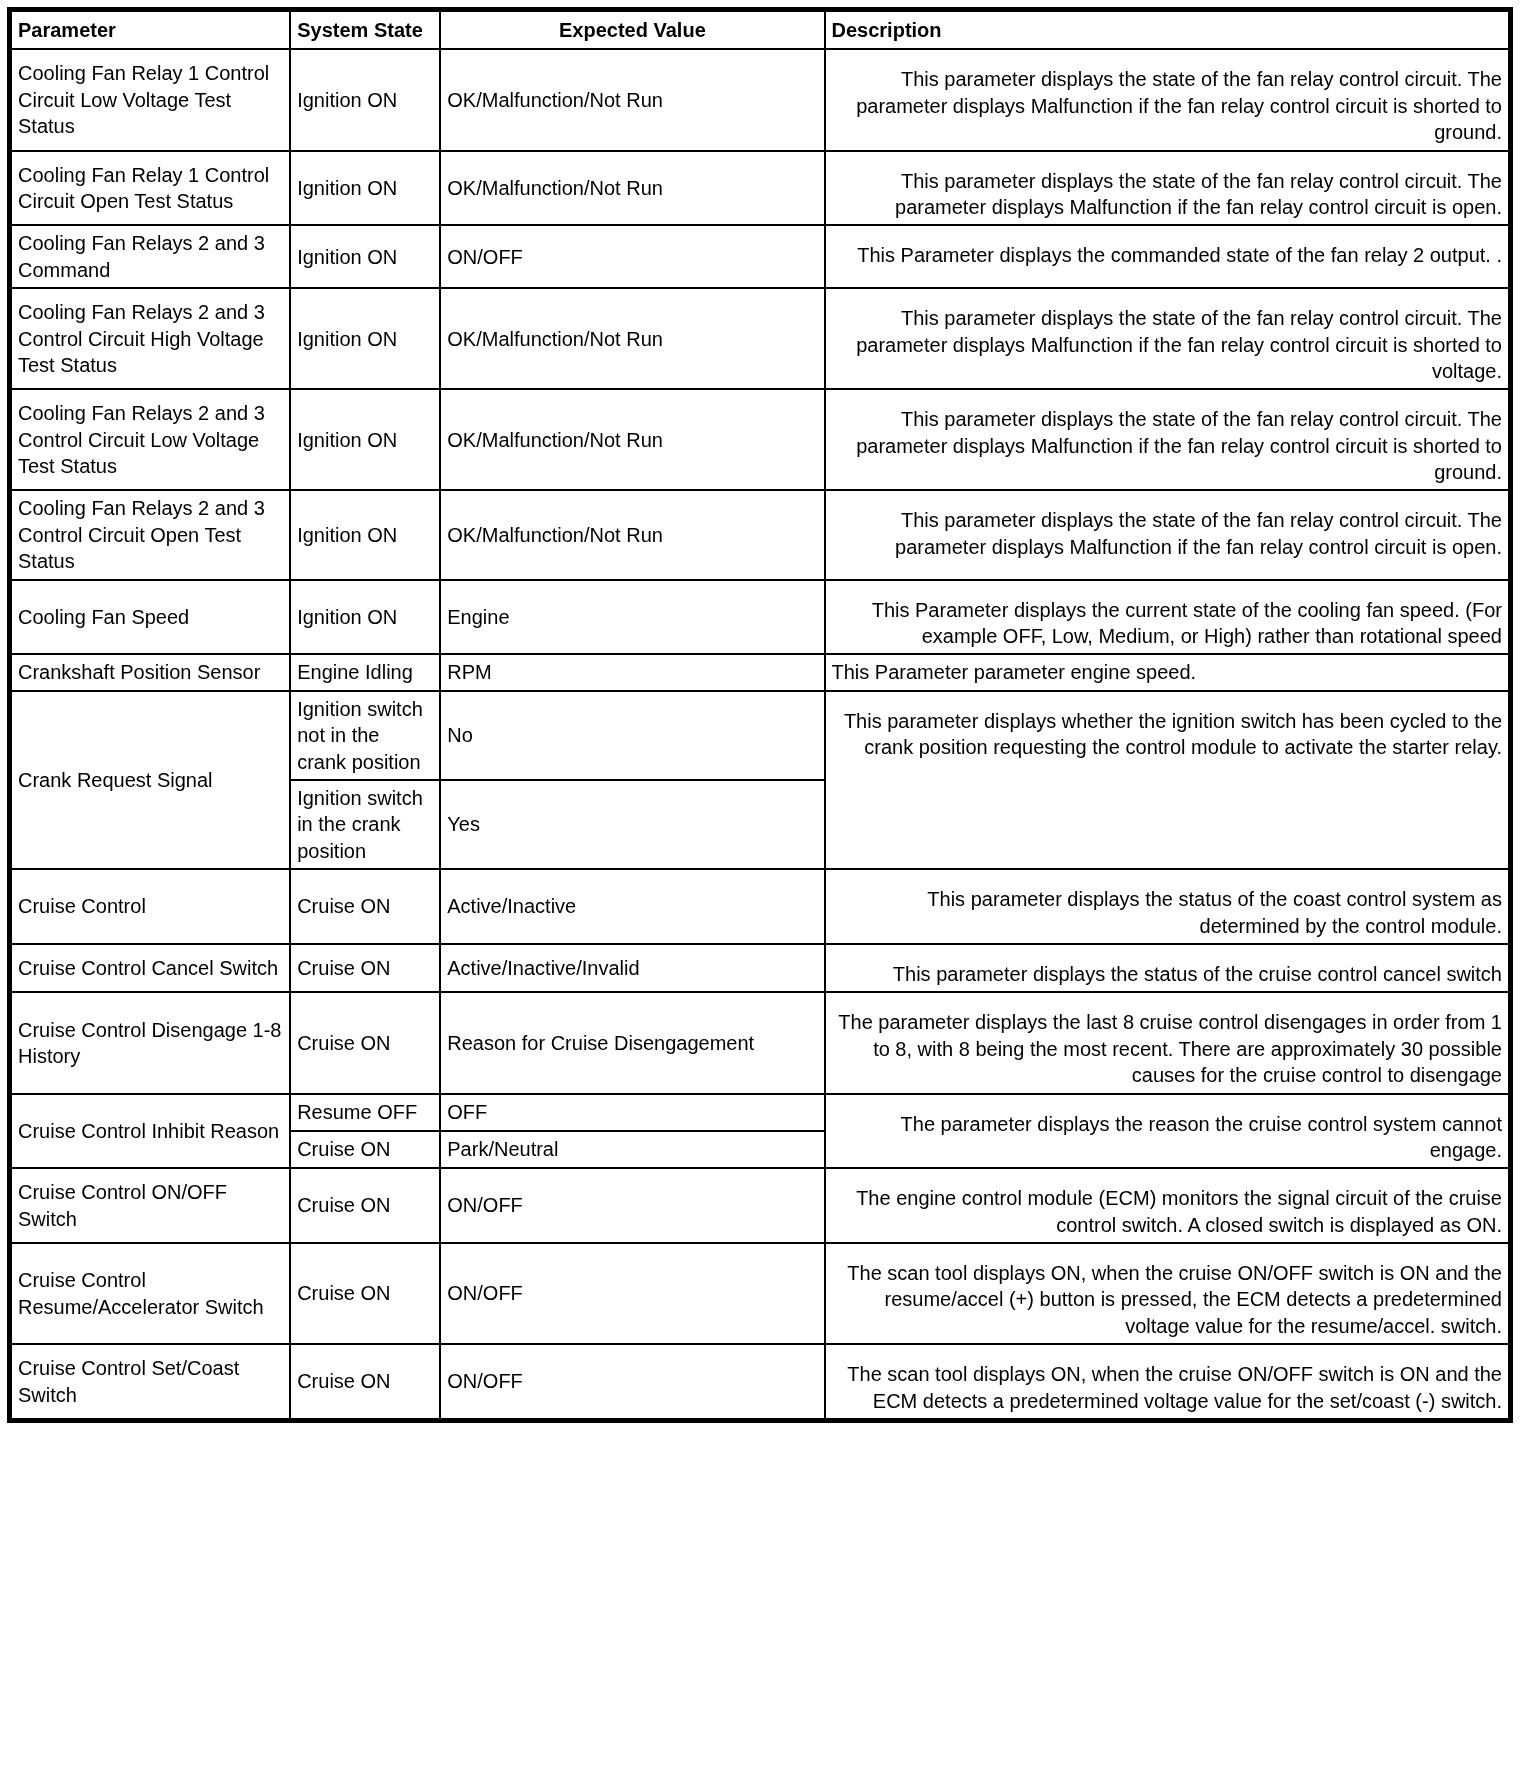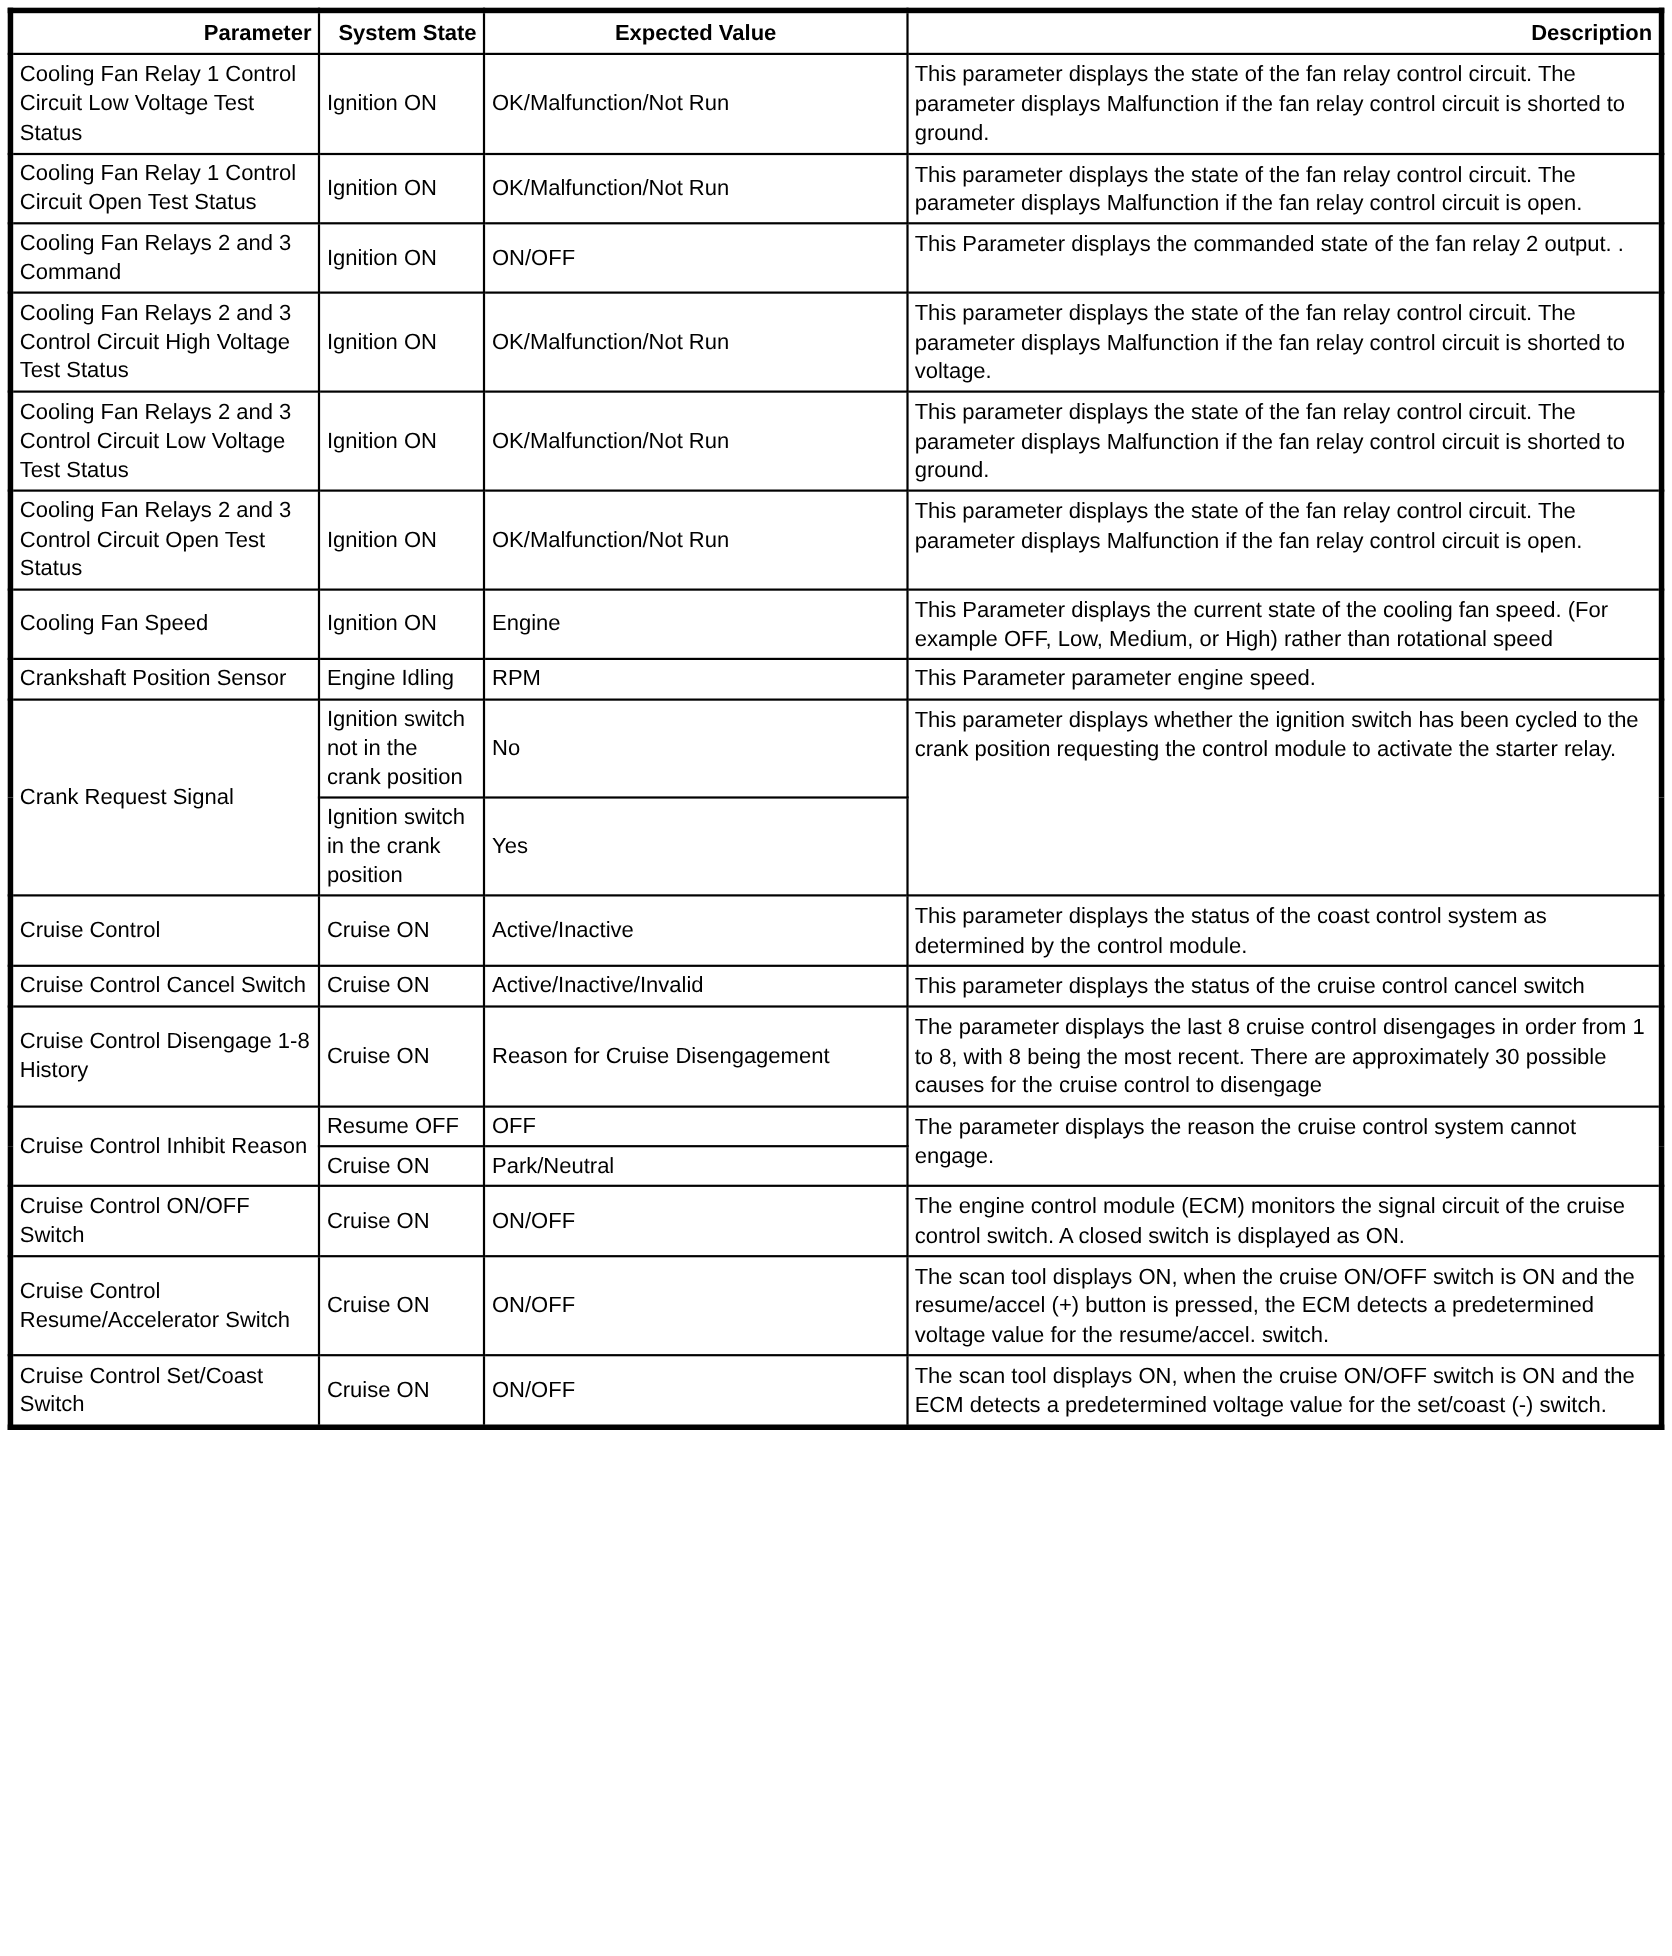--- a/index.html
+++ b/index.html
@@ -30,27 +30,27 @@
     border: 2px solid #000000;
     font-size: 20px;
     line-height: 1.32;
     padding: 4px 6px;
     word-wrap: break-word;
   }
   th {
     font-weight: bold;
     padding: 5px 6px;
   }
-  th.h-param, th.h-state, th.h-desc { text-align: right; }
+  th.h-param, th.h-state, th.h-desc { text-align: left; }
   th.h-value { text-align: center; }
   td {
     vertical-align: middle;
     text-align: left;
   }
-  td.top { vertical-align: top; padding-top: 5px; }
+  td.top { vertical-align: top; padding-top: 16px; text-align: right; }
 </style>
 </head>
 <body>
 
 <div class="page">
   <table class="param-table">
     <colgroup>
       <col class="c-param">
       <col class="c-state">
       <col class="c-value">

